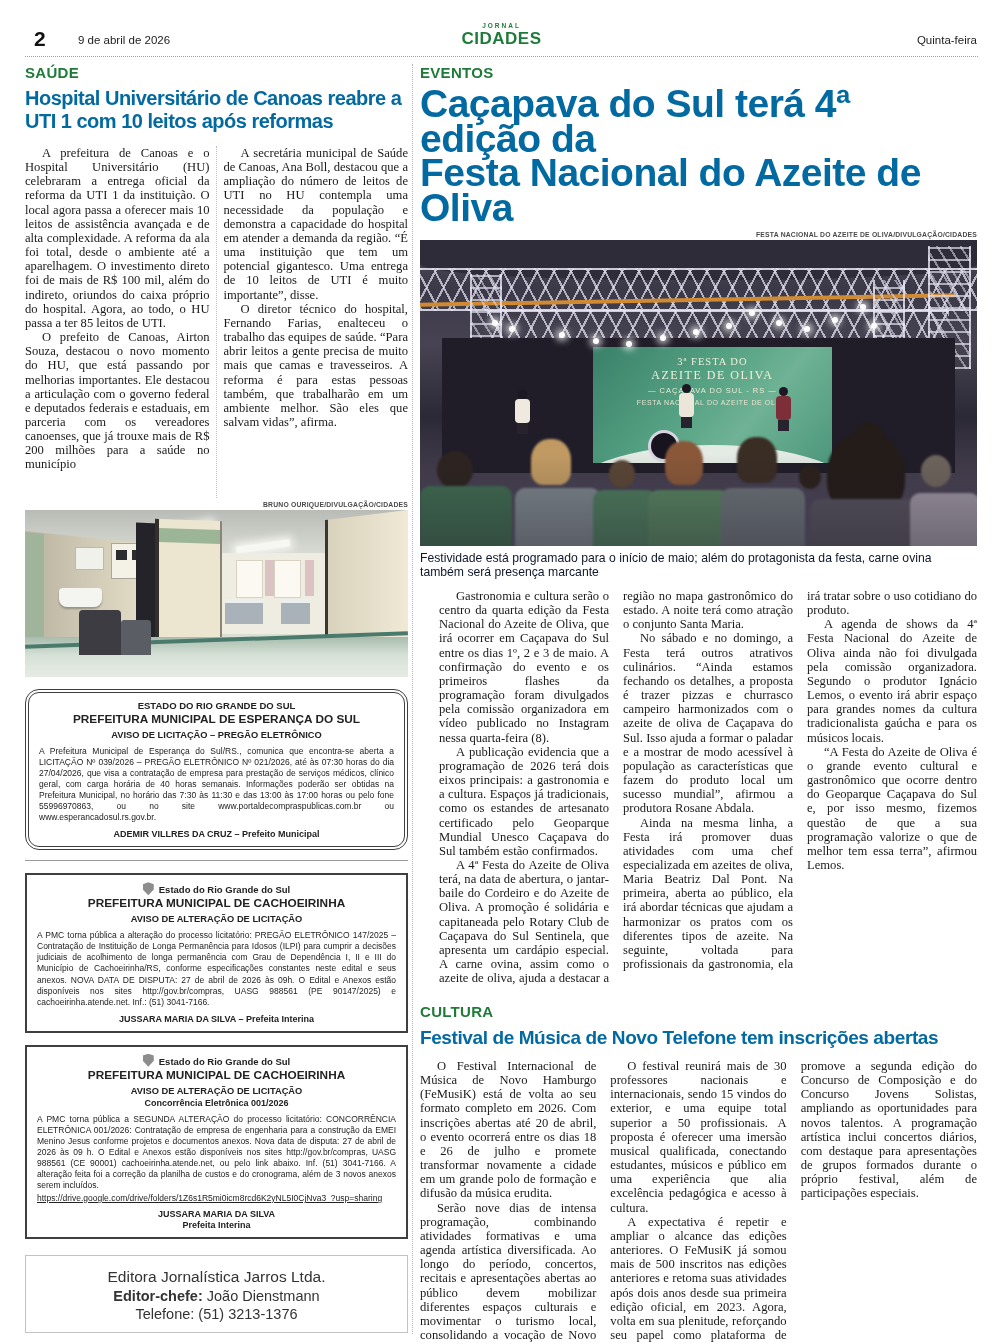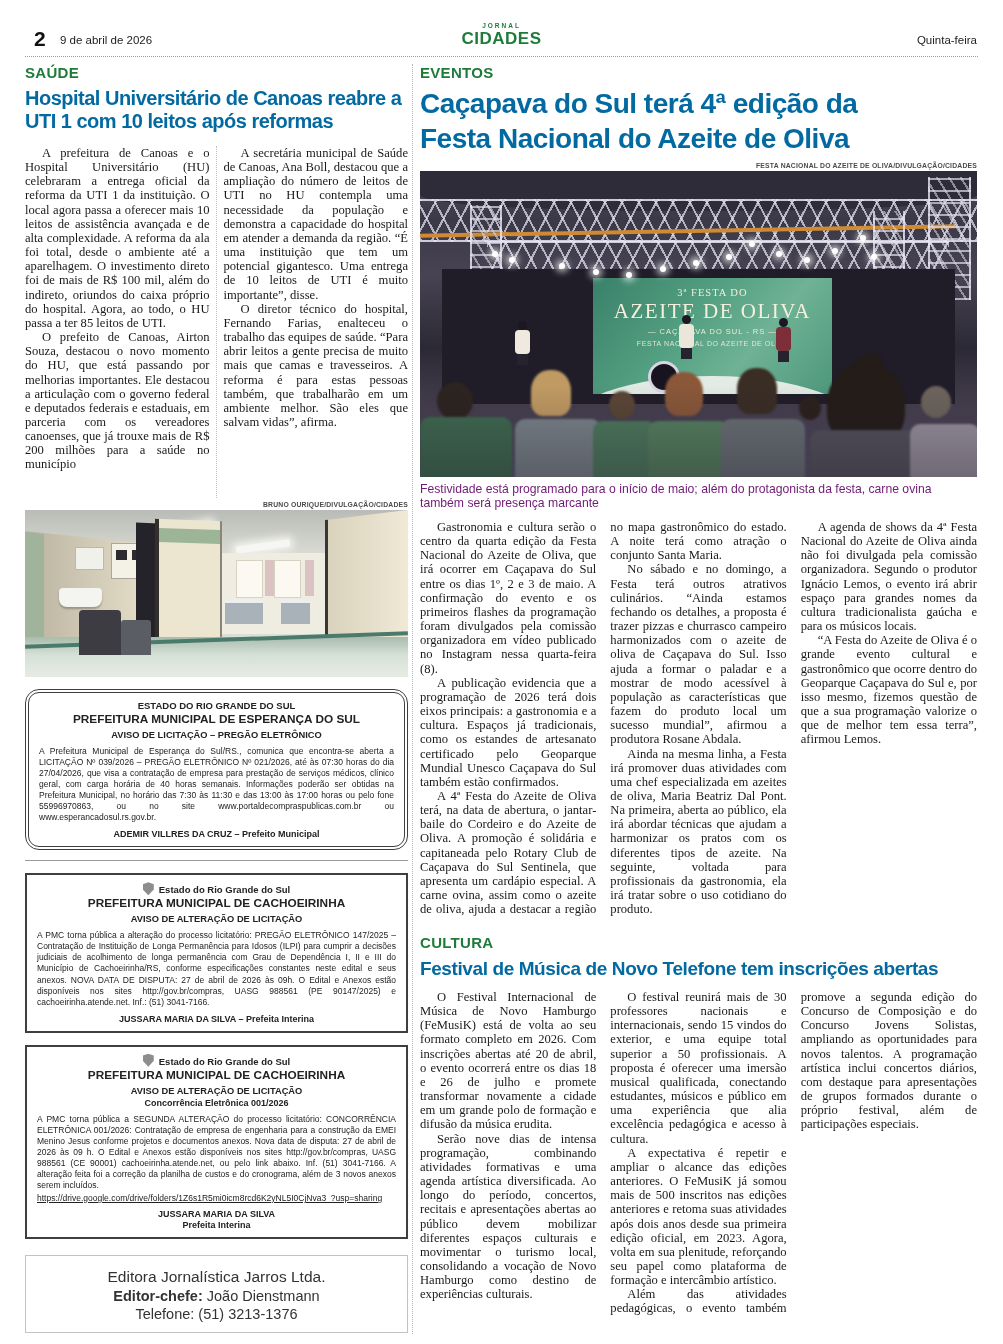--- a/index.html
+++ b/index.html
@@ -1,32 +1,32 @@
 <!DOCTYPE html>
 <html lang="pt-BR"><head>
 <meta charset="utf-8">
 <style>
   html,body{margin:0;padding:0;background:#fff;}
   .page{position:relative;width:1003px;height:1344px;background:#fff;overflow:hidden;
         font-family:"Liberation Sans",sans-serif;color:#1b1b1b;}
   
   .pagenum{position:absolute;left:34px;top:27px;font-size:21px;font-weight:bold;color:#111;}
-  .hdr-date{position:absolute;left:60px;top:34px;font-size:11.5px;color:#222;}
+  .hdr-date{position:absolute;left:78px;top:34px;font-size:11.5px;color:#222;}
   .hdr-weekday{position:absolute;right:26px;top:34px;font-size:11.5px;color:#222;}
   .masthead{position:absolute;left:50%;top:22px;transform:translateX(-50%);text-align:center;
             background:#fff;padding:0 10px;z-index:2;}
   .mh-top{font-size:6.5px;font-weight:bold;letter-spacing:2px;color:#1e7b3a;}
   .mh-main{font-size:17px;font-weight:800;letter-spacing:.5px;color:#1e7b3a;}
   .hdr-rule{position:absolute;left:25px;right:25px;top:56px;border-top:1px dotted #9d9d9d;}
   .vrule{position:absolute;left:412px;top:64px;height:1270px;border-left:1px dotted #b5b5b5;}
   
   .kicker{font-size:15px;font-weight:bold;color:#1e7b3a;letter-spacing:.3px;margin:0 0 6px 0;}
   .headline{font-weight:bold;color:#0369a1;white-space:pre-line;letter-spacing:-0.5px;margin:0;}
   .credit{font-size:6.8px;font-weight:bold;color:#4a4a4a;text-align:right;letter-spacing:.2px;margin:3px 0 2px 0;}
-  .caption{font-size:12.2px;color:#701a75;margin:5px 0 0 0;}
+  .caption{font-size:12.2px;color:#0f172a;margin:5px 0 0 0;}
   .body{font-family:"Liberation Serif",serif;font-size:12.6px;line-height:14.15px;
         text-align:justify;color:#191919;column-fill:auto;overflow:hidden;}
   .body p{margin:0;text-indent:17px;}
   
   .left-col{position:absolute;left:25px;top:64px;width:383px;}
   .saude-headline{font-size:20px;line-height:23px;margin-bottom:13px;}
   .saude-body{height:352px;column-count:2;column-gap:14px;column-rule:1px dotted #bdbdbd;}
   .photo-frame{position:relative;overflow:hidden;background:#1d4ed8;}
   .hospital-photo{width:383px;height:167px;margin-top:2px;}
   
@@ -44,23 +44,23 @@
   .crest{display:inline-block;width:11px;height:13px;background:#8d8d8d;vertical-align:-2px;margin-right:5px;
          clip-path:polygon(50% 0,100% 14%,100% 55%,50% 100%,0 55%,0 14%);}
   .notice-sep{border-top:1px solid #9a9a9a;margin:10px 0 0 0;}
   
   .contact{margin-top:16px;border:1px solid #c3c3c3;padding:12px 10px 10px 10px;text-align:center;color:#333;}
   .cb-company{font-size:15.5px;margin:0;}
   .cb-line{font-size:14.5px;margin:2px 0 0 0;}
   .cb-label{font-weight:bold;}
   
   .right-col{position:absolute;left:420px;top:64px;width:557px;}
-  .eventos-headline{font-size:28px;line-height:34.5px;margin-bottom:6px;}
+  .eventos-headline{font-size:39px;line-height:34.5px;margin-bottom:6px;}
   .festival-photo{width:557px;height:306px;}
-  .eventos-body{height:401px;column-count:3;column-gap:14px;margin-top:10px;}
+  .eventos-body{height:401px;column-count:3;column-gap:14px;margin-top:10px;margin-left:19px;}
   .cultura-kicker{margin-top:13px;}
   .cultura-headline{font-size:19px;line-height:24px;letter-spacing:-0.4px;margin-bottom:9px;}
   .cultura-body{height:331px;column-count:3;column-gap:14px;}
   
   .fs{position:absolute;}
   .fs-sky{inset:0;background:linear-gradient(180deg,#4d4a5a 0%,#3b3847 16%,#474352 34%,#2c2936 58%,#433d4c 76%,#57506a 100%);}
   .fs-canopy{left:0;right:0;top:0;height:13%;background:#2f2c39;border-radius:0 0 45% 45%/0 0 16px 16px;}
   .truss{background:
       repeating-linear-gradient(62deg,rgba(222,220,234,.75) 0 2px,transparent 2px 15px),
       repeating-linear-gradient(-62deg,rgba(222,220,234,.75) 0 2px,transparent 2px 15px);
@@ -69,21 +69,21 @@
       repeating-linear-gradient(0deg,rgba(222,220,234,.7) 0 2px,transparent 2px 12px),
       repeating-linear-gradient(58deg,rgba(222,220,234,.55) 0 2px,transparent 2px 10px);
       border-left:2px solid rgba(231,229,242,.8);border-right:2px solid rgba(231,229,242,.8);}
   .fs-beam{left:0;right:4%;top:19%;height:4px;background:#cf8a33;transform:rotate(-1deg);}
   .fs-stagebg{left:4%;right:4%;top:32%;height:44%;background:#201d29;}
   .fs-screen{left:31%;width:43%;top:35%;height:38%;overflow:hidden;text-align:center;
              background:linear-gradient(130deg,#3a8069 0%,#54a082 40%,#6fb295 65%,#4d977c 100%);}
   .fs-screen::after{content:"";position:absolute;left:-12%;right:-12%;bottom:-30%;height:46%;
              background:#eef0ec;border-radius:50% 50% 0 0/100% 100% 0 0;opacity:.92;}
   .scr-l1{margin-top:9px;font-size:10.5px;color:#f2eedb;font-family:"Liberation Serif",serif;letter-spacing:1px;}
-  .scr-l2{font-size:21px;color:#f4f0dd;font-family:"Liberation Serif",serif;letter-spacing:1.5px;margin-top:1px;}
+  .scr-l2{font-size:12px;color:#f4f0dd;font-family:"Liberation Serif",serif;letter-spacing:1.5px;margin-top:1px;}
   .scr-l3{font-size:7.5px;color:#eee9d4;letter-spacing:1px;margin-top:3px;}
   .scr-l4{font-size:7px;color:#e8e3cf;letter-spacing:.6px;margin-top:4px;}
   .lt{position:absolute;width:6px;height:6px;border-radius:50%;background:#fff;
       box-shadow:0 0 7px 3px rgba(255,255,255,.75);}
   .mus{position:absolute;width:15px;height:44px;}
   .mus .m-head{position:absolute;top:0;left:3px;width:9px;height:9px;border-radius:50%;background:#1c1722;}
   .mus .m-body{position:absolute;top:9px;left:0;width:15px;height:24px;border-radius:4px;}
   .mus .m-legs{position:absolute;top:33px;left:2px;width:11px;height:11px;background:#26222e;}
   .fs-drum{left:41%;top:62%;width:26px;height:26px;border-radius:50%;background:#17141f;border:3px solid #d8d4e2;}
   .fs-crowd{left:0;right:0;bottom:0;height:38%;filter:blur(1.1px);}

